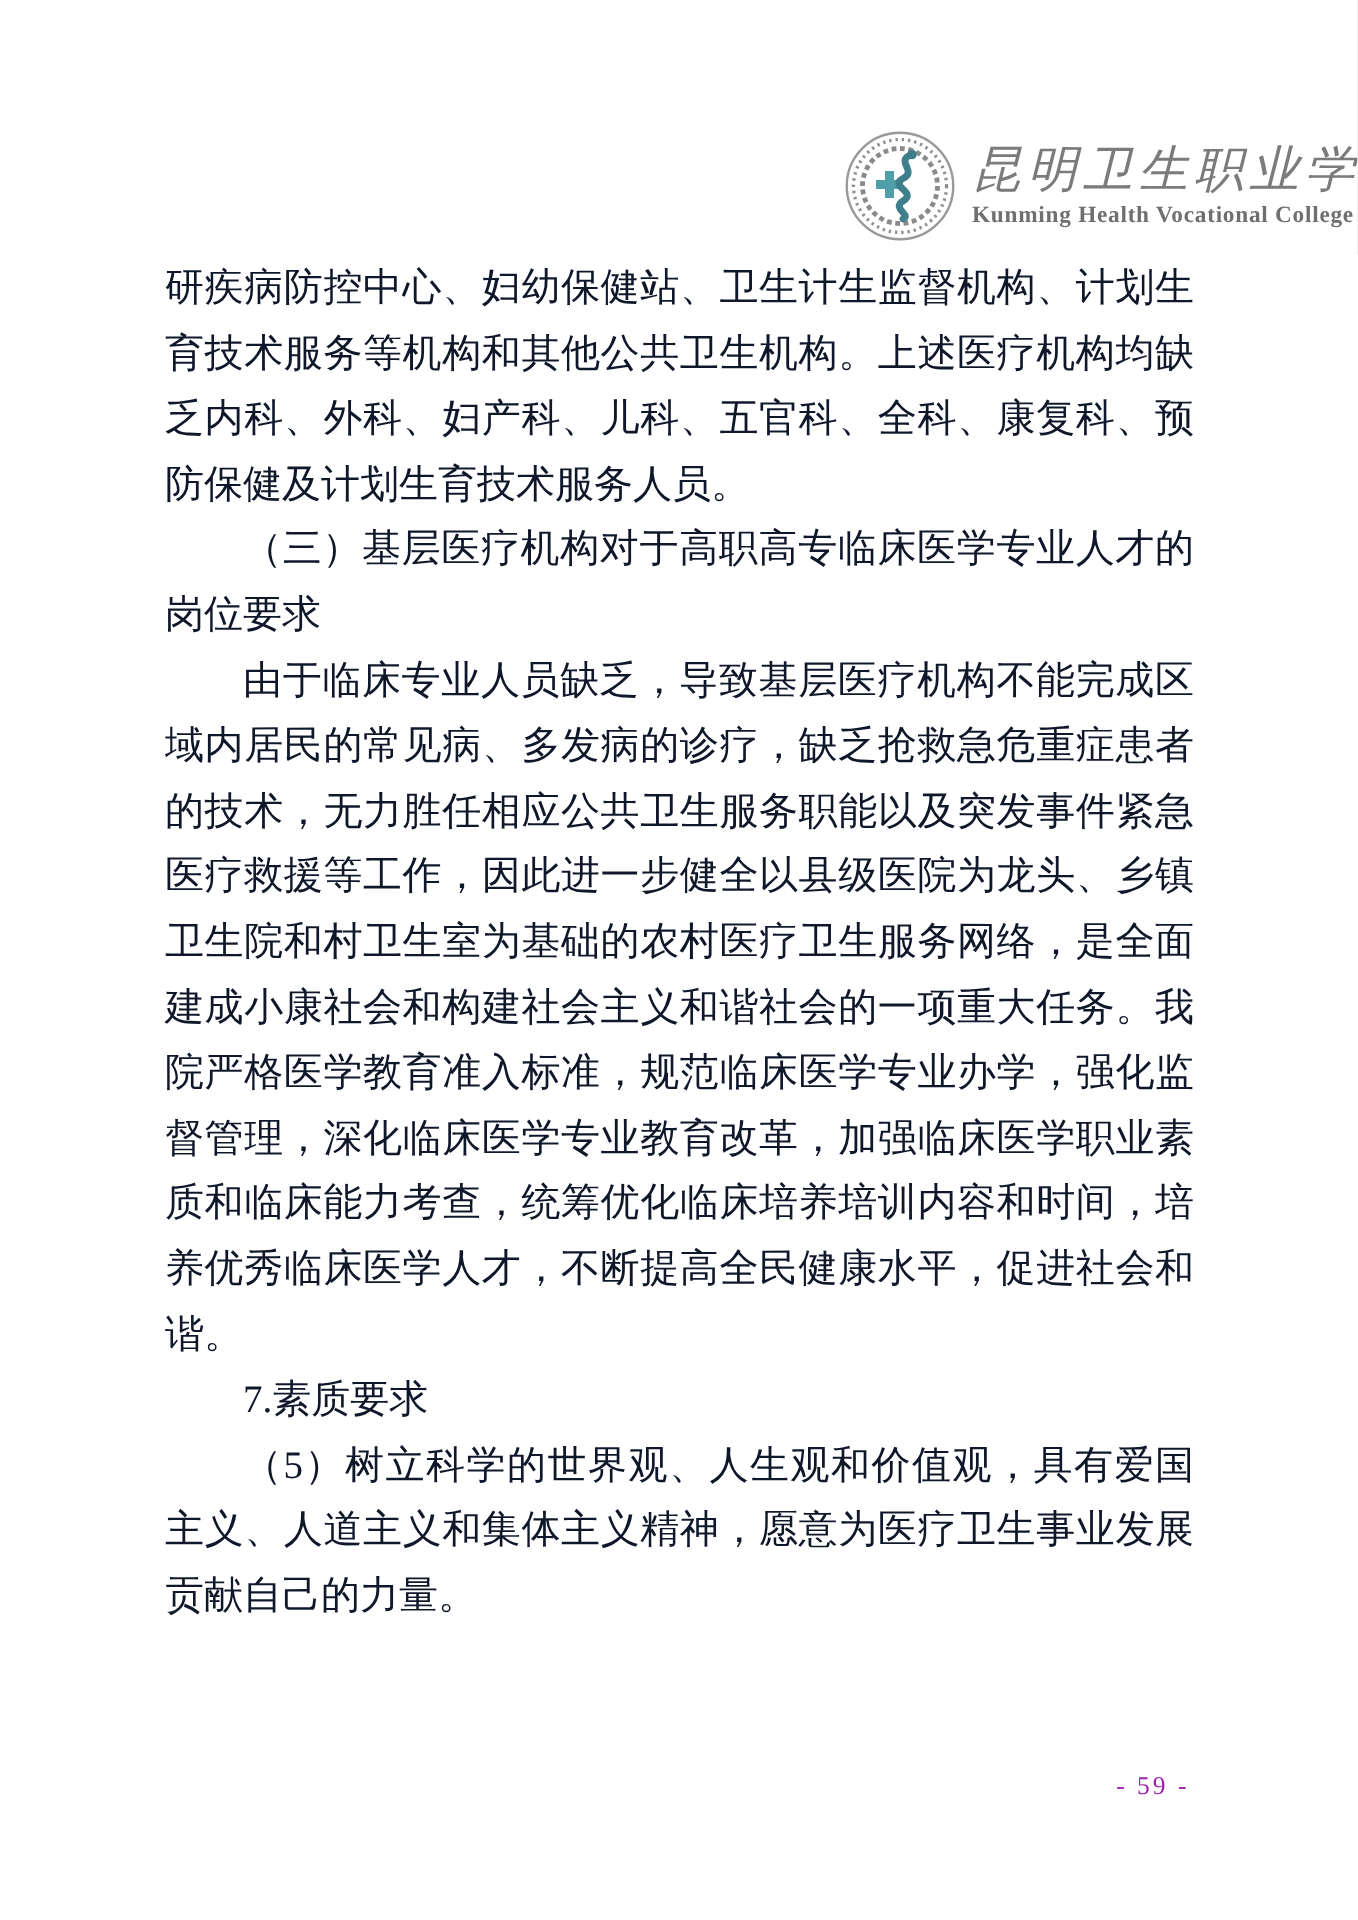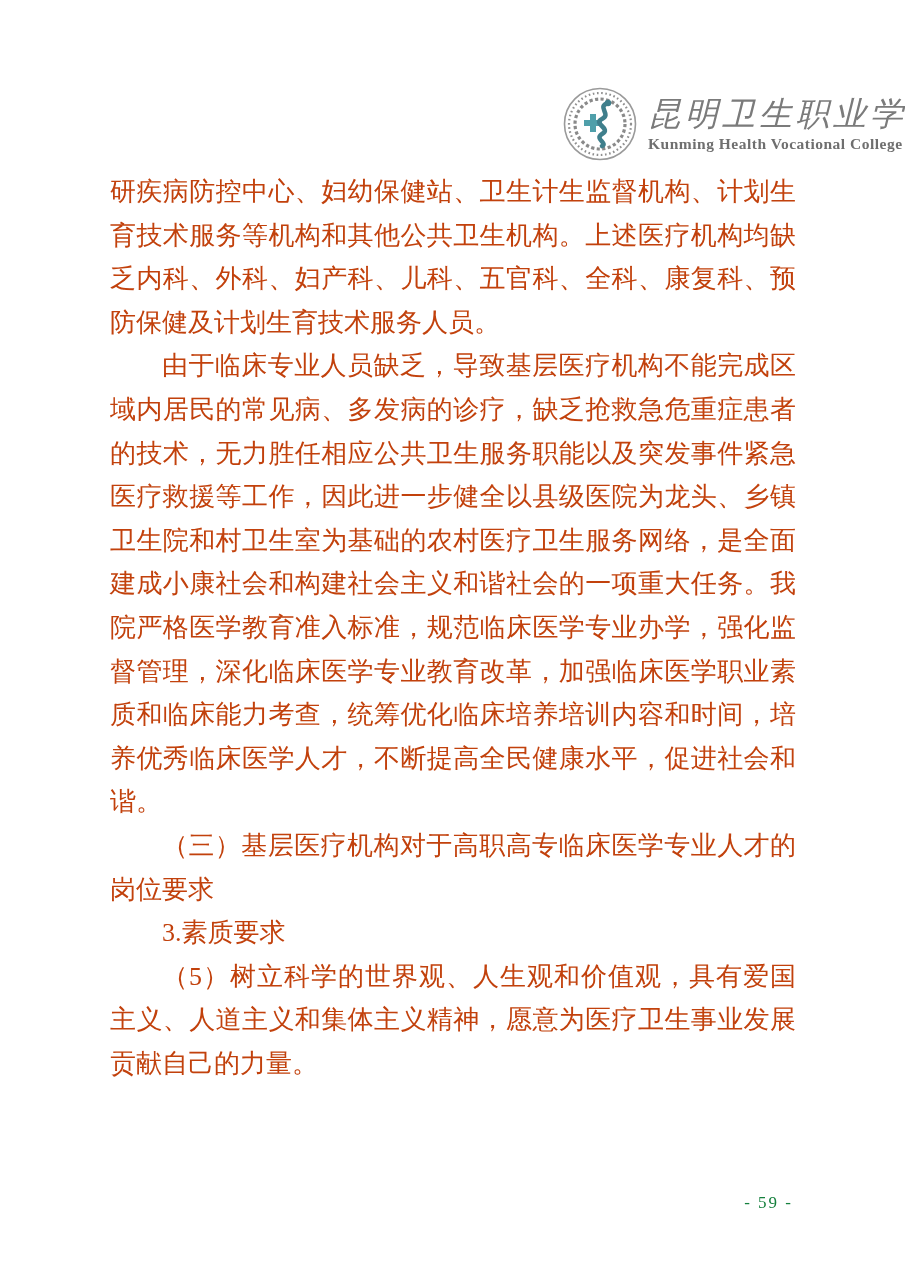--- a/index.html
+++ b/index.html
@@ -40,34 +40,34 @@
     white-space:nowrap;
   }
 
   
   .body-text {
     position:absolute;
     left:110px; top:170px;
     width:686px;
     font-size:26px;
     line-height:43.6px;
-    color:#c2410c;
+    color:#0f172a;
     text-align:justify;
     text-align-last:left;
   }
   .para { margin:0; text-indent:2em; }
   .para.no-indent { text-indent:0; }
 
   
   .footer {
     position:absolute;
-    right:112px; bottom:67px;
+    right:112px; bottom:79px;
     font-size:17px;
     letter-spacing:2px;
-    color:#15803d;
+    color:#a21caf;
     font-family:"Liberation Serif","DejaVu Serif",serif;
   }
 </style>
 </head>
 <body>
 
 <div class="page">
 
   <header class="header">
     <div class="seal">
@@ -86,23 +86,23 @@
       </svg>
     </div>
     <div class="header-text">
       <div class="cn-title">昆明卫生职业学院</div>
       <div class="en-title">Kunming Health Vocational College</div>
     </div>
   </header>
 
   <main class="body-text">
     <p class="para no-indent">研疾病防控中心、妇幼保健站、卫生计生监督机构、计划生育技术服务等机构和其他公共卫生机构。上述医疗机构均缺乏内科、外科、妇产科、儿科、五官科、全科、康复科、预防保健及计划生育技术服务人员。</p>
+    <p class="para">（三）基层医疗机构对于高职高专临床医学专业人才的岗位要求</p>
     <p class="para">由于临床专业人员缺乏，导致基层医疗机构不能完成区域内居民的常见病、多发病的诊疗，缺乏抢救急危重症患者的技术，无力胜任相应公共卫生服务职能以及突发事件紧急医疗救援等工作，因此进一步健全以县级医院为龙头、乡镇卫生院和村卫生室为基础的农村医疗卫生服务网络，是全面建成小康社会和构建社会主义和谐社会的一项重大任务。我院严格医学教育准入标准，规范临床医学专业办学，强化监督管理，深化临床医学专业教育改革，加强临床医学职业素质和临床能力考查，统筹优化临床培养培训内容和时间，培养优秀临床医学人才，不断提高全民健康水平，促进社会和谐。</p>
-    <p class="para">（三）基层医疗机构对于高职高专临床医学专业人才的岗位要求</p>
-    <p class="para">3.素质要求</p>
+    <p class="para">7.素质要求</p>
     <p class="para">（5）树立科学的世界观、人生观和价值观，具有爱国主义、人道主义和集体主义精神，愿意为医疗卫生事业发展贡献自己的力量。</p>
   </main>
 
   <footer class="footer">
     <span>- 59 -</span>
   </footer>
 
 </div>
 
 </body></html>

